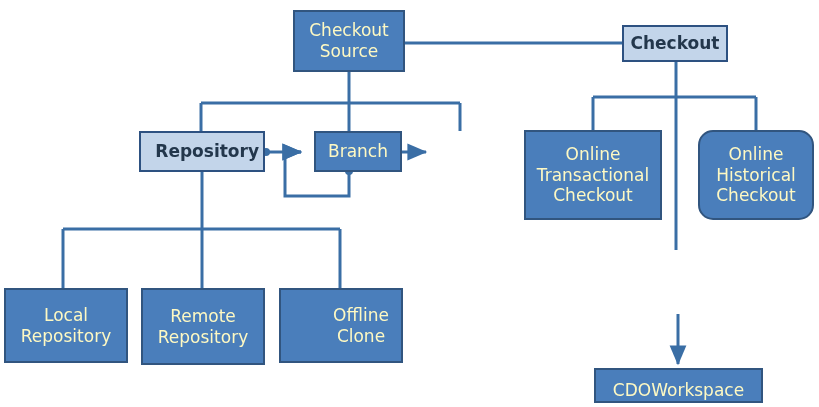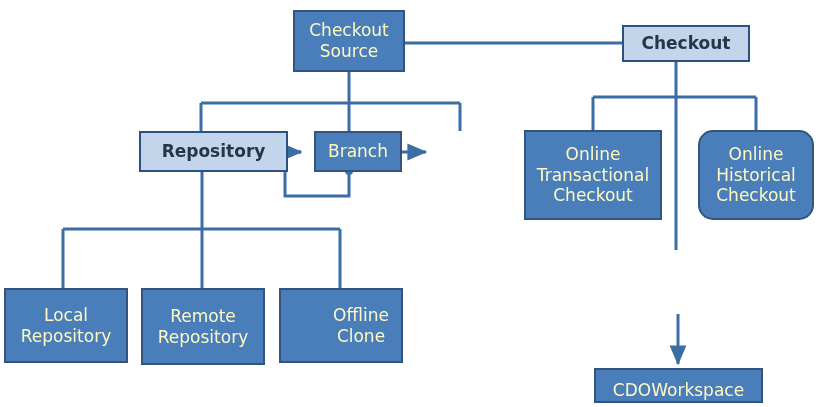--- a/index.html
+++ b/index.html
@@ -100,25 +100,25 @@
       <circle cx="266" cy="152" r="4"></circle>
       <circle cx="394" cy="152" r="4"></circle>
       <circle cx="349" cy="171" r="4"></circle>
     </g>
   </svg>
 
   <div class="node node-dark" style="left:293px; top:10px; width:112px; height:62px;">
     <span>Checkout Source</span>
   </div>
 
-  <div class="node node-light" style="left:622px; top:25px; width:128px; height:37px;">
+  <div class="node node-light" style="left:622px; top:25px; width:106px; height:37px;">
     <span>Checkout</span>
   </div>
 
-  <div class="node node-light" style="left:139px; top:131px; width:149px; height:41px;">
+  <div class="node node-light" style="left:139px; top:131px; width:126px; height:41px;justify-content:flex-end;">
     <span>Repository</span>
   </div>
 
   <div class="node node-dark" style="left:305px; top:131px; width:88px; height:41px;margin-left:9px;">
     <span>Branch</span>
   </div>
 
 
   <div class="node node-dark" style="left:524px; top:130px; width:138px; height:90px;">
     <span>Online Transactional Checkout</span>

